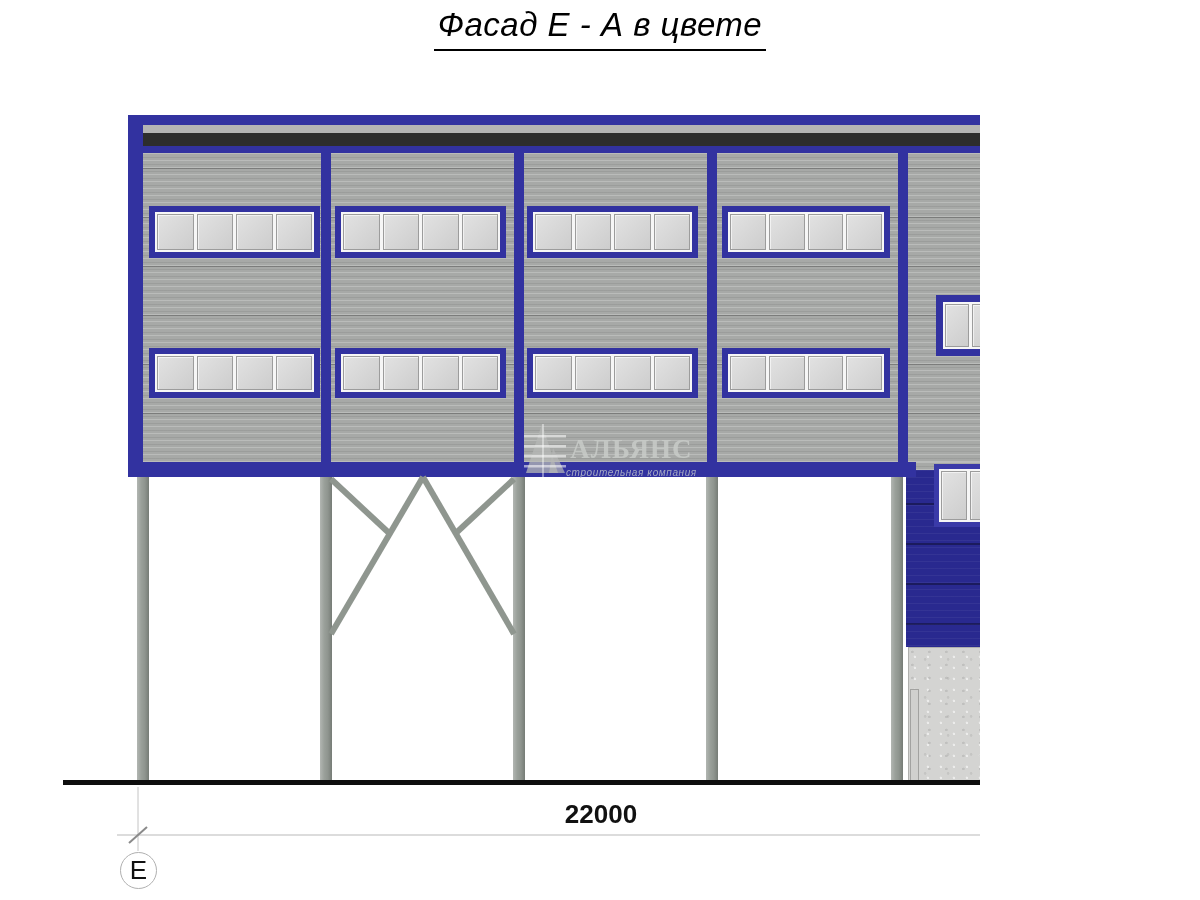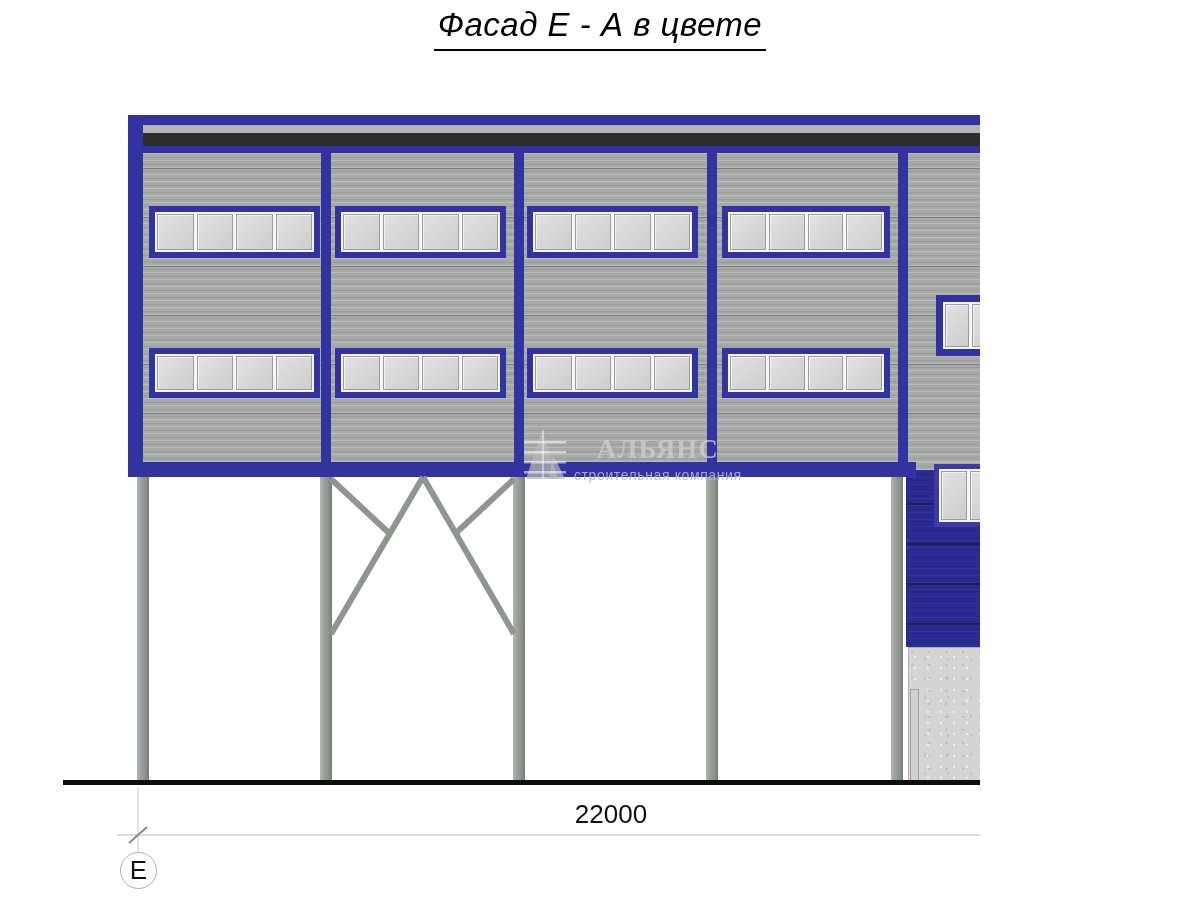--- a/index.html
+++ b/index.html
@@ -50,30 +50,30 @@
     background-image:
       radial-gradient(circle at 20% 30%, rgba(110,110,110,0.20) 1px, transparent 1.6px),
       radial-gradient(circle at 70% 60%, rgba(120,120,120,0.16) 1px, transparent 1.7px),
       radial-gradient(circle at 45% 80%, rgba(255,255,255,0.55) 1px, transparent 1.5px);
     background-size:17px 13px, 23px 19px, 13px 11px;}
   .pilaster{position:absolute;width:9px;border:1px solid #a2a2a0;background:#d0d0ce;box-sizing:border-box;}
   .ground{background:#0e0e0e;z-index:3;}
 
   
   .overlay-svg{left:0;top:0;z-index:5;pointer-events:none;}
-  .dim-label{left:127px;top:799px;width:968px;text-align:center;font-size:26px;color:#111;z-index:6;}
+  .dim-label{left:117px;top:799px;width:968px;text-align:center;font-size:26px;color:#111;z-index:6;font-weight:bold;}
   .axis-circle{width:37px;height:37px;border-radius:50%;border:1px solid #b0b0b0;background:#fff;
     display:flex;align-items:center;justify-content:center;font-size:26px;color:#111;z-index:6;}
 
   
-  .watermark{left:524px;top:420px;display:flex;align-items:flex-end;gap:8px;z-index:7;}
+  .watermark{left:524px;top:420px;display:flex;align-items:center;z-index:7;}
   .wm-texts{display:flex;flex-direction:column;align-items:center;padding-top:16px;}
   .wm-name{font-family:"Liberation Serif", serif;font-weight:bold;font-size:27px;
            letter-spacing:1px;color:rgba(200,203,200,0.85);line-height:1;}
-  .wm-sub{font-size:14px;letter-spacing:0.6px;color:rgba(178,183,198,0.9);margin-top:4px;white-space:nowrap;}
+  .wm-sub{font-size:10px;letter-spacing:0.6px;color:rgba(178,183,198,0.9);margin-top:4px;white-space:nowrap;font-style:italic;}
 </style>
 </head>
 <body>
 
 <div class="canvas">
 
   <div class="abs title-wrap">
     <span class="title">Фасад Е - А в цвете</span>
   </div>
 

